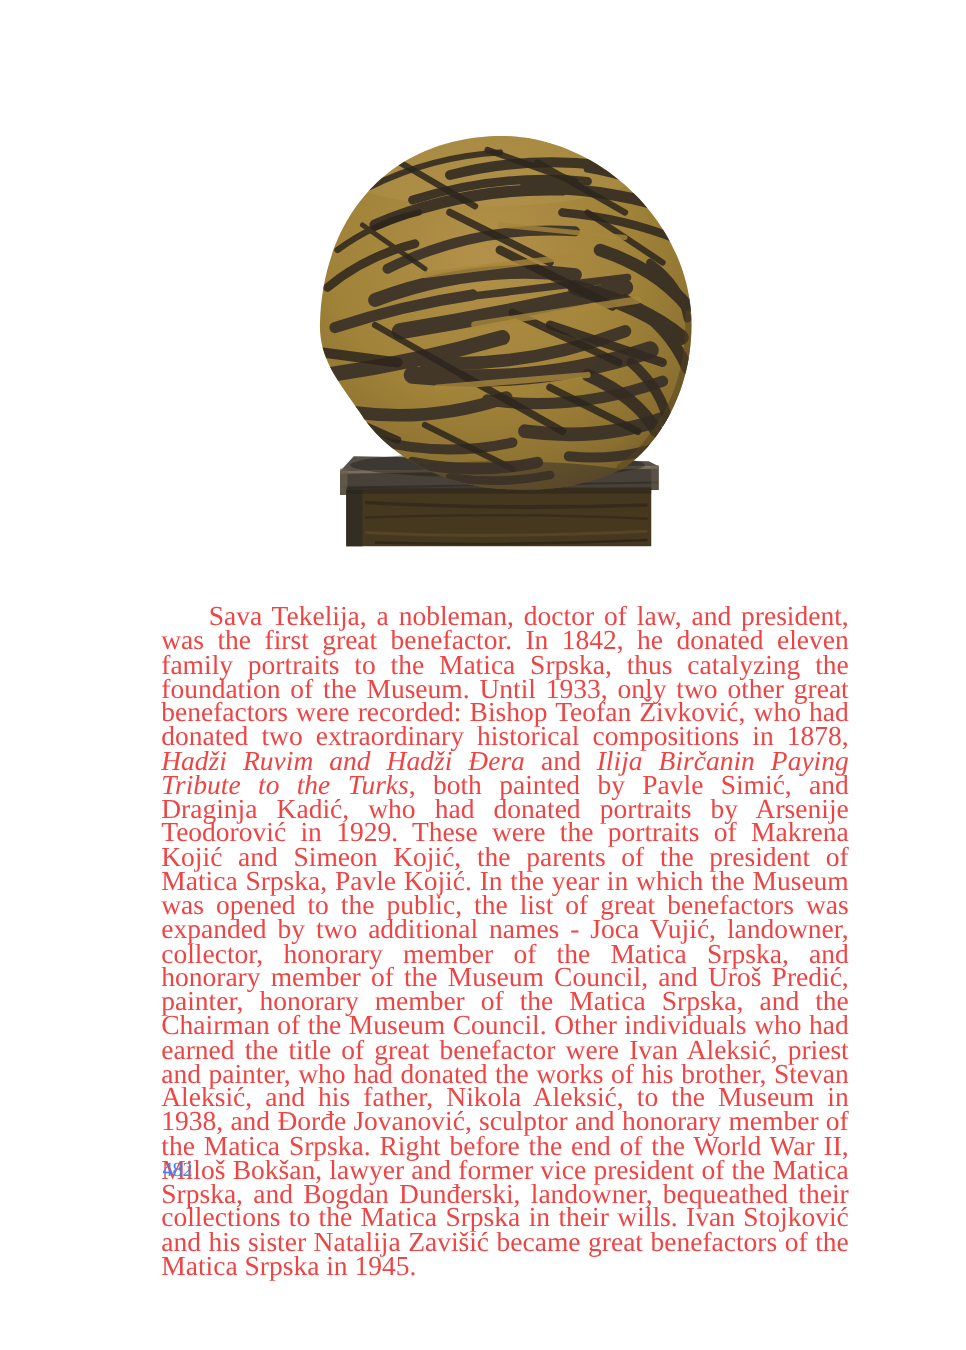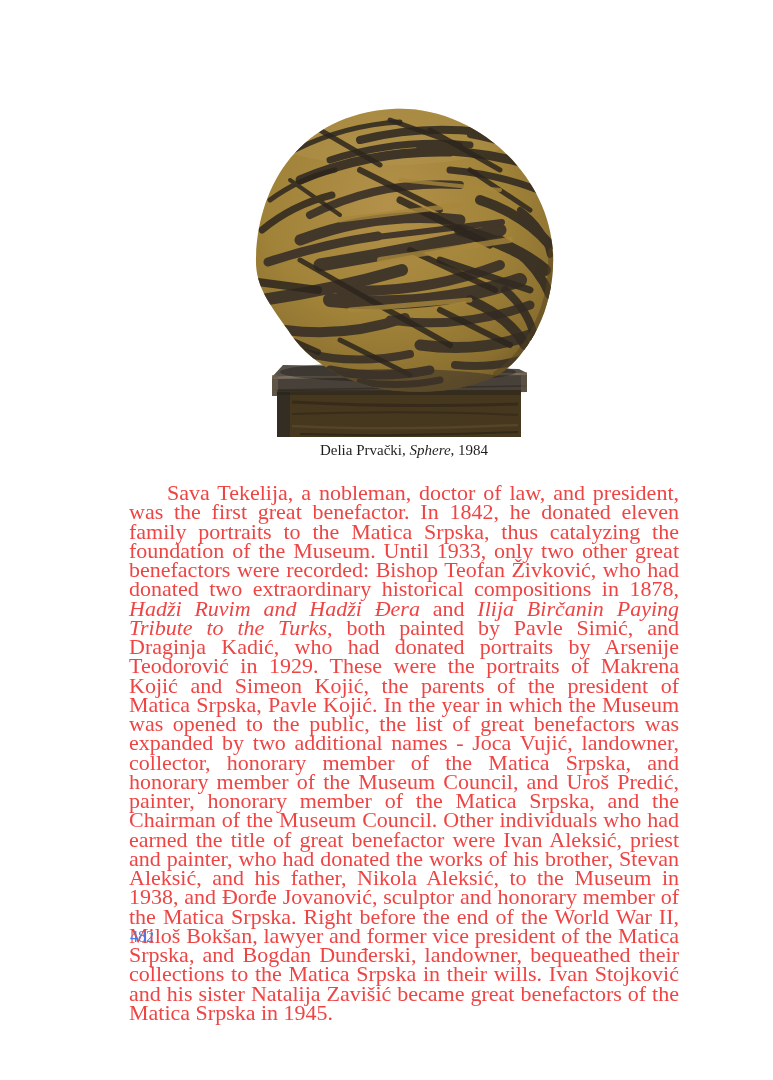--- a/index.html
+++ b/index.html
@@ -132,19 +132,18 @@
         <path d="M340,220 l120,-15" stroke-width="5"></path>
         <path d="M380,260 l130,-20" stroke-width="6"></path>
         <path d="M350,310 l120,-10" stroke-width="5"></path>
         <path d="M400,180 l100,10" stroke-width="4"></path>
       </g>
       <ellipse cx="400" cy="385" rx="120" ry="16" fill="#3a3128" opacity="0.55" stroke="none"></ellipse>
       <path d="M553,252 C556,318 520,362 498,375" stroke="#55441f" stroke-width="10" opacity="0.5"></path>
     </g>
   </svg>
 
-  <p class="caption"><span>Delia Prvački, </span><span class="it">Sphere</span><span>, 1984</span></p>
 
   <p class="bodytext"><span>Sava Tekelija, a nobleman, doctor of law, and president, was the first great benefactor. In 1842, he donated eleven family portraits to the Matica Srpska, thus catalyzing the foundation of the Museum. Until 1933, only two other great benefactors were recorded: Bishop Teofan Živković, who had donated two extraordinary historical compositions in 1878, </span><span class="it">Hadži Ruvim and Hadži Đera</span><span> and </span><span class="it">Ilija Birčanin Paying Tribute to the Turks</span><span>, both painted by Pavle Simić, and Draginja Kadić, who had donated portraits by Arsenije Teodorović in 1929. These were the portraits of Makrena Kojić and Simeon Kojić, the parents of the president of Matica Srpska, Pavle Kojić. In the year in which the Museum was opened to the public, the list of great benefactors was expanded by two additional names - Joca Vujić, landowner, collector, honorary member of the Matica Srpska, and honorary member of the Museum Council, and Uroš Predić, painter, honorary member of the Matica Srpska, and the Chairman of the Museum Council. Other individuals who had earned the title of great benefactor were Ivan Aleksić, priest and painter, who had donated the works of his brother, Stevan Aleksić, and his father, Nikola Aleksić, to the Museum in 1938, and Đorđe Jovanović, sculptor and honorary member of the Matica Srpska. Right before the end of the World War II, Miloš Bokšan, lawyer and former vice president of the Matica Srpska, and Bogdan Dunđerski, landowner, bequeathed their collections to the Matica Srpska in their wills. Ivan Stojković and his sister Natalija Zavišić became great benefactors of the Matica Srpska in 1945.</span></p>
 
   <div class="pagenum">482</div>
 
 </div>
 
 </body></html>

